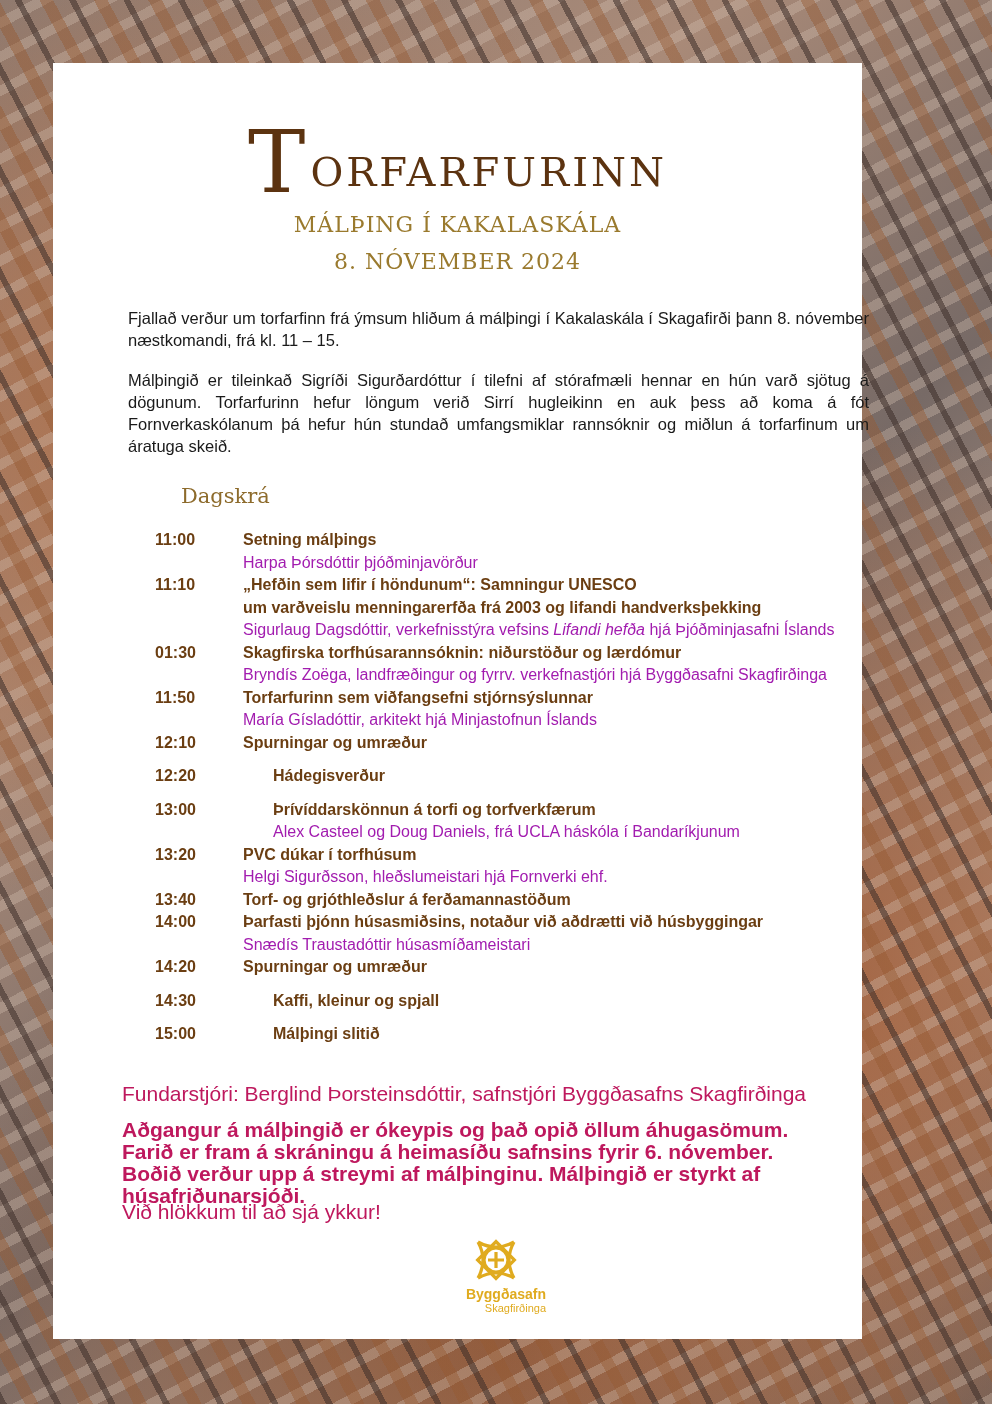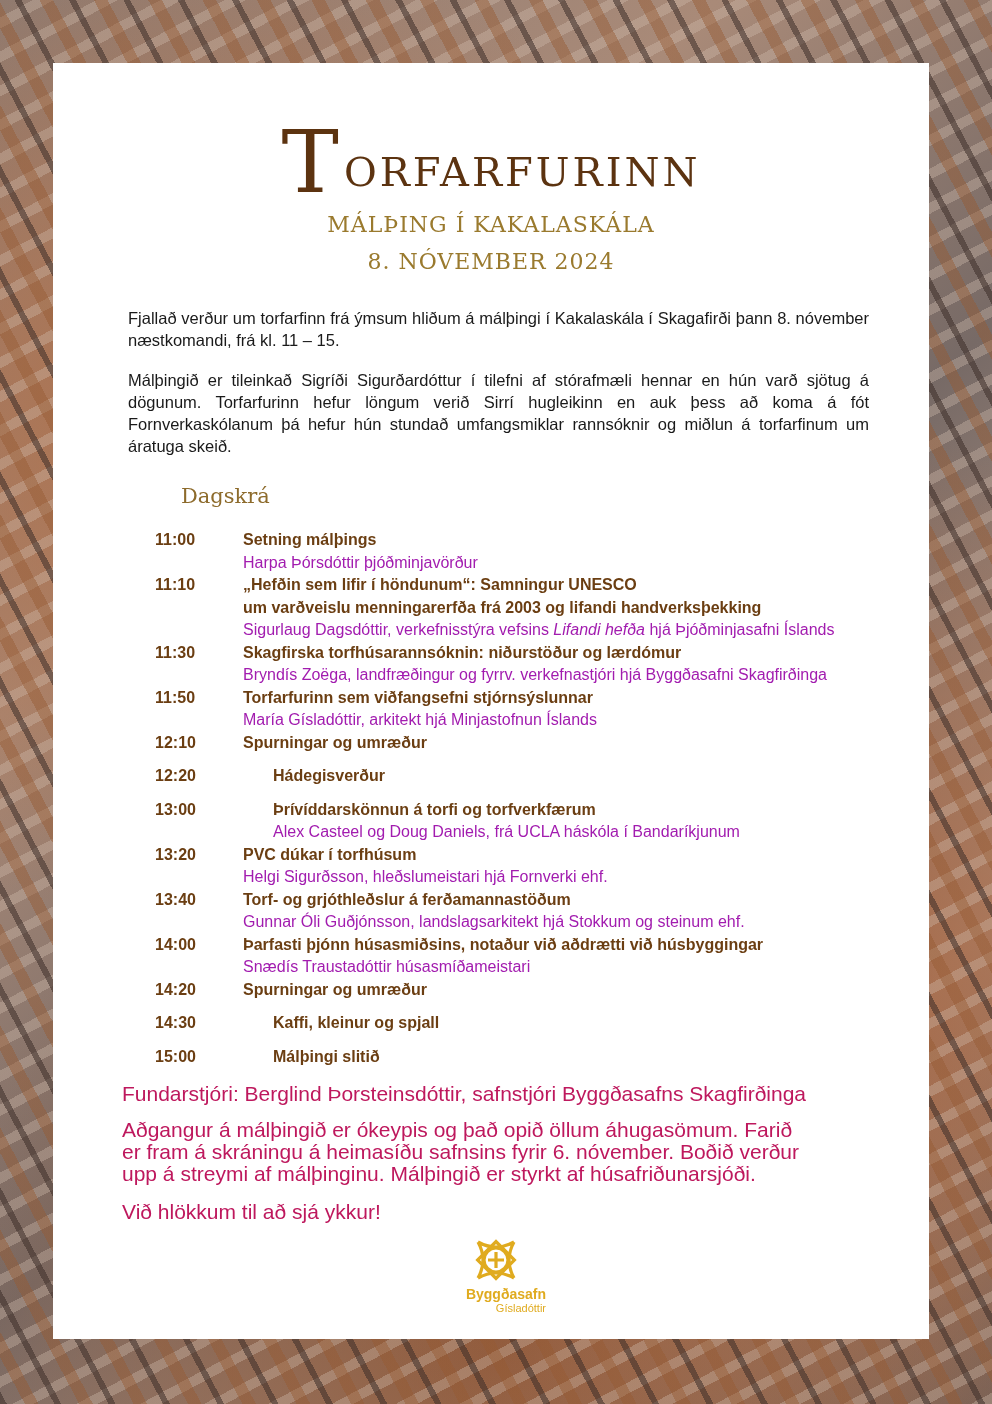--- a/index.html
+++ b/index.html
@@ -8,22 +8,23 @@
     font-family: "Liberation Sans", sans-serif;
     background:
       repeating-linear-gradient(62deg, rgba(60,45,40,0.55) 0 6px, rgba(0,0,0,0) 6px 22px, rgba(150,90,50,0.45) 22px 34px, rgba(0,0,0,0) 34px 48px),
       repeating-linear-gradient(-28deg, rgba(210,190,175,0.35) 0 10px, rgba(0,0,0,0) 10px 30px),
       radial-gradient(circle at 20% 30%, #b0704a 0, rgba(0,0,0,0) 40%),
       radial-gradient(circle at 80% 70%, #a56542 0, rgba(0,0,0,0) 45%),
       radial-gradient(circle at 50% 95%, #8e5a3c 0, rgba(0,0,0,0) 40%),
       linear-gradient(135deg, #8d7b72 0%, #a98a78 30%, #776a66 55%, #b39684 80%, #6e625d 100%);
   }
   .panel {
-    position: absolute; left: 53px; top: 63px; width: 876px; height: 1276px;
+    position: absolute; left: 53px; top: 63px; width: 785px; height: 1276px;
     background: #ffffff;
+    padding-left: 24px;
   }
   .title {
     position: absolute; left: 0; right: 0; top: 56px; text-align: center;
     font-family: "DejaVu Serif", serif; color: #5c3310; letter-spacing: 3px;
     font-size: 40px; line-height: 1;
   }
   .title .big { font-size: 86px; vertical-align: -6px; margin-right: 2px; }
   .subtitle {
     position: absolute; left: 0; right: 0; text-align: center;
     font-family: "DejaVu Serif", serif; color: #9a7a2e; font-size: 22px;
@@ -89,21 +90,21 @@
     </div>
     <div class="item">
       <div class="time">11:10</div>
       <div class="body">
         <div class="t">„Hefðin sem lifir í höndunum“:  Samningur UNESCO</div>
         <div class="t">um varðveislu menningarerfða frá 2003 og lifandi handverksþekking</div>
         <div class="s"><span>Sigurlaug Dagsdóttir, verkefnisstýra vefsins </span><i>Lifandi hefða</i><span> hjá Þjóðminjasafni Íslands</span></div>
       </div>
     </div>
     <div class="item">
-      <div class="time">11:30</div>
+      <div class="time">01:30</div>
       <div class="body">
         <div class="t">Skagfirska torfhúsarannsóknin: niðurstöður og lærdómur</div>
         <div class="s">Bryndís Zoëga, landfræðingur og fyrrv. verkefnastjóri hjá Byggðasafni Skagfirðinga</div>
       </div>
     </div>
     <div class="item">
       <div class="time">11:50</div>
       <div class="body">
         <div class="t">Torfarfurinn sem viðfangsefni stjórnsýslunnar</div>
         <div class="s">María Gísladóttir, arkitekt hjá Minjastofnun Íslands</div>
@@ -132,21 +133,20 @@
       <div class="time">13:20</div>
       <div class="body">
         <div class="t">PVC dúkar í torfhúsum</div>
         <div class="s">Helgi Sigurðsson, hleðslumeistari hjá Fornverki ehf.</div>
       </div>
     </div>
     <div class="item">
       <div class="time">13:40</div>
       <div class="body">
         <div class="t">Torf- og grjóthleðslur á ferðamannastöðum</div>
-        <div class="s">Gunnar Óli Guðjónsson, landslagsarkitekt hjá Stokkum og steinum ehf.</div>
       </div>
     </div>
     <div class="item">
       <div class="time">14:00</div>
       <div class="body">
         <div class="t">Þarfasti þjónn húsasmiðsins, notaður við aðdrætti við húsbyggingar</div>
         <div class="s">Snædís Traustadóttir húsasmíðameistari</div>
       </div>
     </div>
     <div class="item">
@@ -163,29 +163,29 @@
     </div>
     <div class="item gap">
       <div class="time">15:00</div>
       <div class="body">
         <div class="t">Málþingi slitið</div>
       </div>
     </div>
   </div>
 
   <p class="foot f1">Fundarstjóri: Berglind Þorsteinsdóttir, safnstjóri Byggðasafns Skagfirðinga</p>
-  <p class="foot f2" style="width:690px;">Aðgangur á málþingið er ókeypis og það opið öllum áhugasömum. Farið er fram á skráningu á heimasíðu safnsins fyrir 6. nóvember. Boðið verður upp á streymi af málþinginu. Málþingið er styrkt af húsafriðunarsjóði.</p>
+  <p class="foot f2" style="width:690px;font-weight:bold;">Aðgangur á málþingið er ókeypis og það opið öllum áhugasömum. Farið er fram á skráningu á heimasíðu safnsins fyrir 6. nóvember. Boðið verður upp á streymi af málþinginu. Málþingið er styrkt af húsafriðunarsjóði.</p>
   <p class="foot f3">Við hlökkum til að sjá ykkur!</p>
 
   <div class="logo">
     <svg width="44" height="44" viewBox="0 0 44 44">
       <g fill="none" stroke="#e0ab1f" stroke-width="3.2">
         <rect x="9" y="9" width="26" height="26" transform="rotate(45 22 22)"></rect>
         <circle cx="22" cy="22" r="12"></circle>
         <path d="M4 4 Q22 14 40 4 M4 40 Q22 30 40 40 M4 4 Q14 22 4 40 M40 4 Q30 22 40 40"></path>
         <path d="M22 14 V30 M14 22 H30"></path>
       </g>
     </svg>
     <div class="n1">Byggðasafn</div>
-    <div class="n2">Gísladóttir</div>
+    <div class="n2">Skagfirðinga</div>
   </div>
 
 </div>
 
 </body></html>

